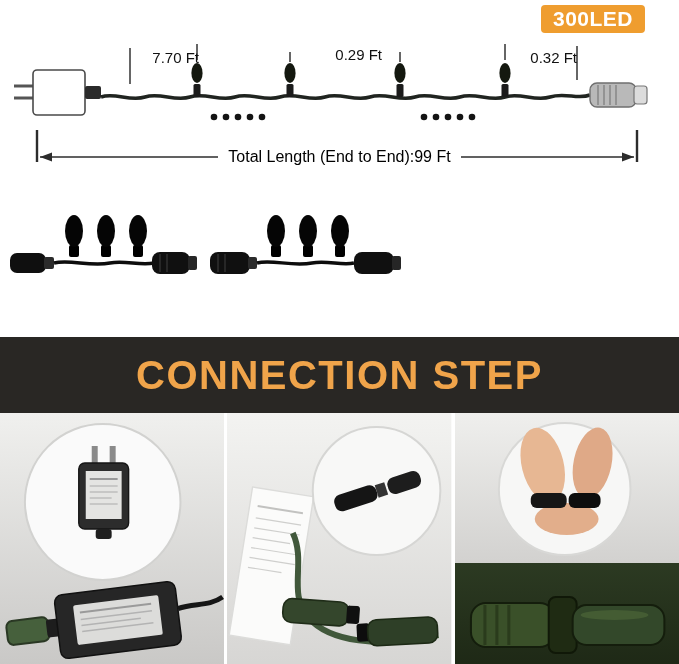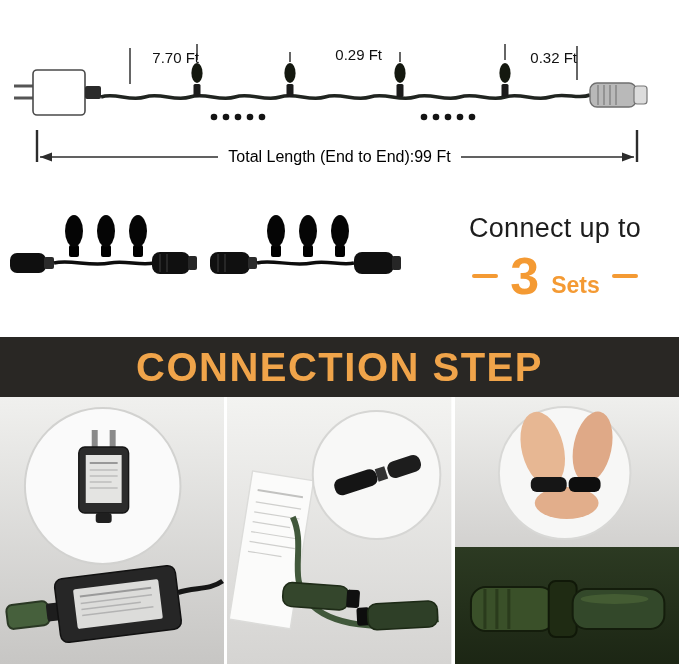--- a/index.html
+++ b/index.html
@@ -30,36 +30,37 @@
   .mid-svg { position:absolute; left:0; top:0; width:420px; height:140px; }
   .connect-block { position:absolute; left:445px; top:16px; width:220px; text-align:center; }
   .connect-line { font-size:27px; color:#1d1d1d; letter-spacing:.3px; }
   .connect-row { margin-top:6px; display:flex; justify-content:center; align-items:center; gap:12px; }
   .dash { width:26px; height:4px; background:#f49a33; border-radius:2px; }
   .big-num { font-size:52px; line-height:52px; font-weight:bold; color:#f49a33; }
   .sets { font-size:23px; font-weight:bold; color:#f49a33; margin-top:18px; }
 
   
   .banner {
-    width:679px; height:60px; background:#292724;
+    width:679px; height:76px; background:#292724;
     display:flex; align-items:center; justify-content:center;
   }
   .banner h2 { font-size:40px; font-weight:800; color:#f0a44a; letter-spacing:1.5px; }
 
   
   .photos { width:679px; height:267px; display:flex; gap:3px; background:#fff; }
   .photo { flex:1; position:relative; overflow:hidden; }
   .photo svg { display:block; width:100%; height:100%; }
 </style>
 </head>
 <body>
 
 <div class="page">
 
   <section class="top-section">
+    <div class="badge">300LED</div>
 
     <svg class="top-svg" viewBox="0 0 679 197">
 
       <g>
         <line x1="14" y1="86" x2="33" y2="86" stroke="#555" stroke-width="3"></line>
         <line x1="14" y1="98" x2="33" y2="98" stroke="#555" stroke-width="3"></line>
         <rect x="33" y="70" width="52" height="45" rx="4" fill="#ffffff" stroke="#4a4a4a" stroke-width="1.6"></rect>
         <rect x="85" y="86" width="16" height="13" rx="2" fill="#2a2a2a"></rect>
       </g>
 
@@ -161,29 +162,20 @@
         <ellipse cx="276" cy="34" rx="9" ry="16" fill="#050505"></ellipse>
         <rect x="303" y="48" width="10" height="12" rx="2" fill="#000"></rect>
         <ellipse cx="308" cy="34" rx="9" ry="16" fill="#050505"></ellipse>
         <rect x="335" y="48" width="10" height="12" rx="2" fill="#000"></rect>
         <ellipse cx="340" cy="34" rx="9" ry="16" fill="#050505"></ellipse>
         <rect x="354" y="55" width="40" height="22" rx="8" fill="#101010"></rect>
         <rect x="392" y="59" width="9" height="14" rx="2" fill="#262626"></rect>
       </g>
     </svg>
 
-    <div class="connect-block">
-      <div class="connect-line">Connect up to</div>
-      <div class="connect-row">
-        <span class="dash"></span>
-        <span class="big-num">3</span>
-        <span class="sets">Sets</span>
-        <span class="dash"></span>
-      </div>
-    </div>
   </section>
 
   <section class="banner">
     <h2>CONNECTION STEP</h2>
   </section>
 
   <section class="photos">
 
     <div class="photo">
       <svg viewBox="0 0 225 267" preserveAspectRatio="none">

